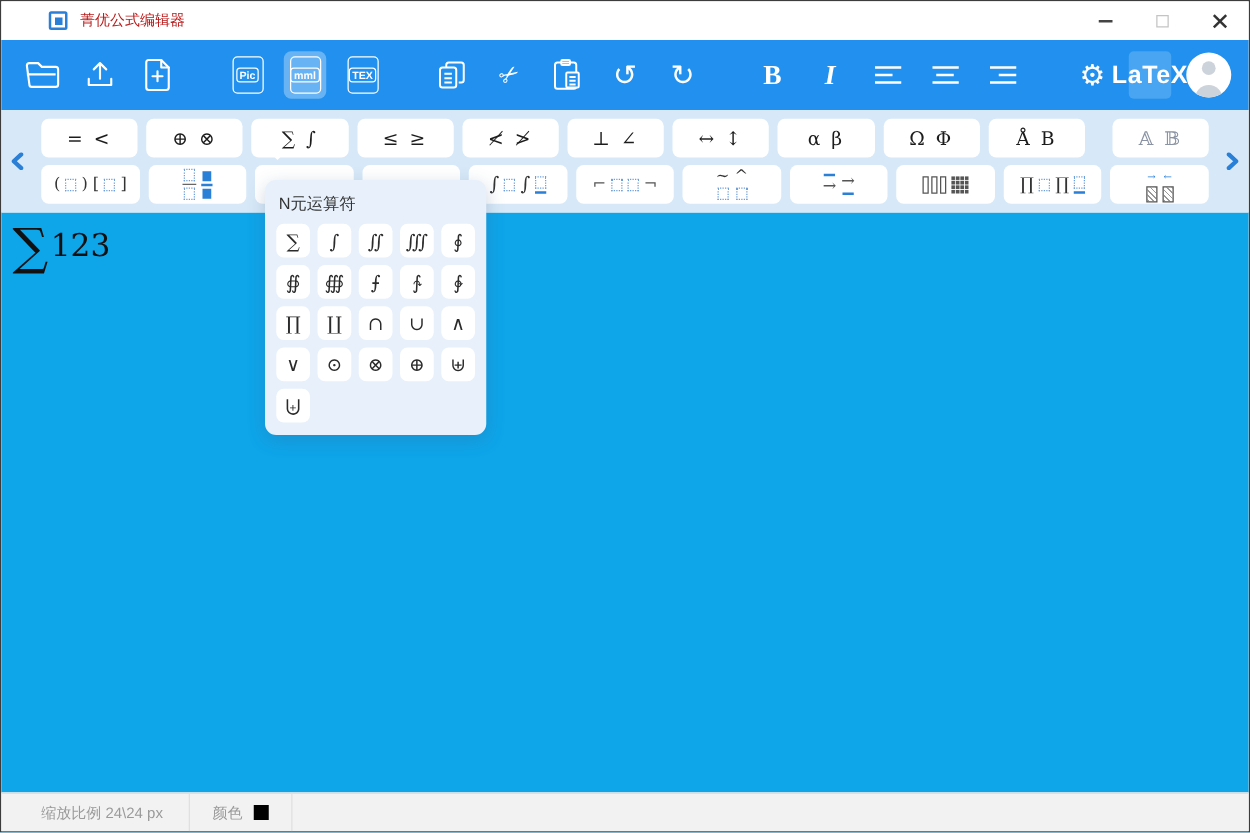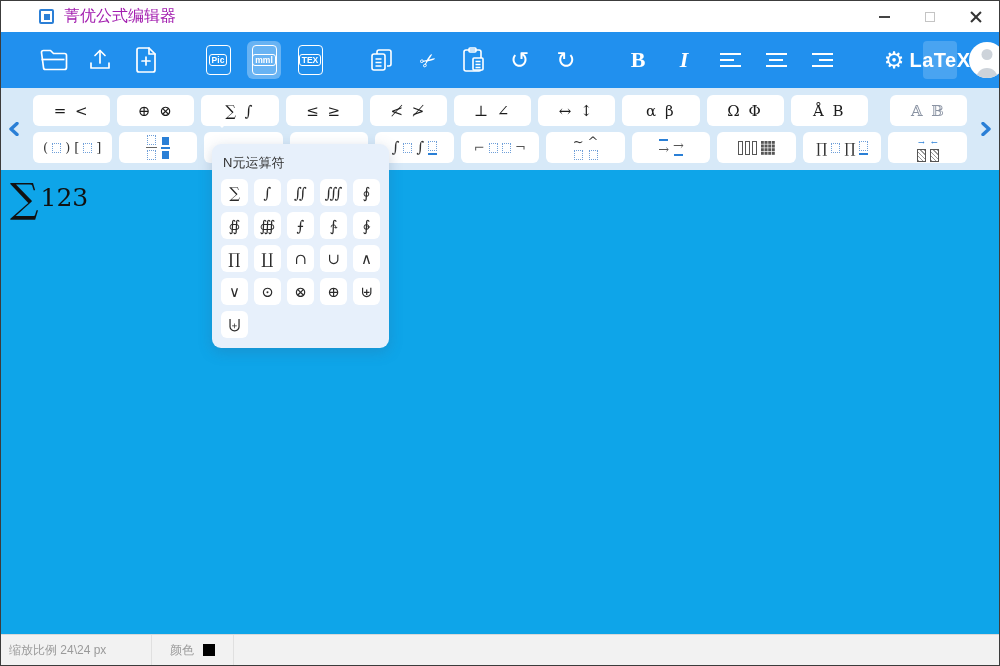--- a/index.html
+++ b/index.html
@@ -5,32 +5,32 @@
   * { margin:0; padding:0; box-sizing:border-box; }
   html,body { width:1000px; height:666px; font-family:"Liberation Sans","DejaVu Sans",sans-serif; }
   .window { width:1000px; height:666px; display:flex; flex-direction:column; background:#fff;
             border:1px solid #3c3c3c; position:relative; overflow:hidden; }
 
   
   .titlebar { height:31px; background:#fff; display:flex; align-items:center; flex:0 0 31px; }
   .app-icon { width:15px; height:15px; border:2px solid #2b7fd6; border-radius:2px; margin-left:38px;
               display:flex; align-items:center; justify-content:center; }
   .app-icon i { display:block; width:6px; height:6px; background:#2b7fd6; }
-  .title-text { font-size:16px; color:#a21caf; margin-left:10px; }
+  .title-text { font-size:12px; color:#b91c1c; margin-left:10px; }
   .win-controls { margin-left:auto; display:flex; height:100%; }
   .win-btn { width:46px; height:100%; display:flex; align-items:center; justify-content:center; cursor:default; }
   .min-glyph { width:11px; height:2px; background:#444; }
   .max-glyph { width:10px; height:10px; border:1px solid #c4c4c4; }
   .close-glyph { position:relative; width:12px; height:12px; }
   .close-glyph::before,.close-glyph::after { content:""; position:absolute; left:5px; top:-1px; width:2px; height:14px; background:#333; }
   .close-glyph::before { transform:rotate(45deg);} .close-glyph::after { transform:rotate(-45deg);}
 
   
   .toolbar { height:56px; flex:0 0 56px; background:#2190ee; display:flex; align-items:center;
-             padding-left:36px; gap:12px; color:#fff; }
+             padding-left:16px; gap:12px; color:#fff; }
   .tbtn { min-width:34px; height:38px; display:flex; align-items:center; justify-content:center;
           border-radius:6px; cursor:pointer; }
   .tbtn.active { background:rgba(255,255,255,.32); }
   .tsep { width:1px; height:28px; background:rgba(255,255,255,.65); margin:0 7px; }
   .ficon { width:25px; height:30px; border:1.6px solid #fff; border-radius:4px; position:relative;
            display:flex; align-items:center; justify-content:center; }
   .fpill { border:1.4px solid #fff; border-radius:3px; background:#2190ee; color:#fff; font-size:8.5px;
            font-weight:bold; line-height:10px; padding:0 2px; }
   .tbtn.active .fpill { background:transparent; }
   .glyph-btn { font-size:23px; line-height:1; }
@@ -96,21 +96,21 @@
   .panel-title { font-size:13px; color:#333; margin:2px 0 7px 2px; font-family:"Liberation Sans",sans-serif; }
   .panel-grid { display:grid; grid-template-columns:repeat(5,27px); gap:6px; }
   .cell { width:27px; height:27px; background:#fff; border:none; border-radius:6px; font-size:15px; color:#2b2b2b;
           font-family:"DejaVu Serif","DejaVu Sans",serif; display:flex; align-items:center; justify-content:center;
           cursor:pointer; }
 
   
   .statusbar { height:31px; flex:0 0 31px; background:#f2f2f2; border-top:1px solid #d9d9d9; display:flex;
                align-items:center; font-size:12px; color:#9a9a9a; }
   .status-section { display:flex; align-items:center; padding:0 18px; height:100%; }
-  .status-section:first-child { padding-left:8px; min-width:150px; }
+  .status-section:first-child { padding-left:32px; min-width:150px; }
   .vdiv { width:1px; height:100%; background:#e0e0e0; }
   .color-swatch { width:12px; height:12px; background:#000; display:inline-block; margin-left:9px; }
 </style>
 </head>
 <body>
 
 <div class="window">
 
   <div class="titlebar">
     <div class="app-icon">

